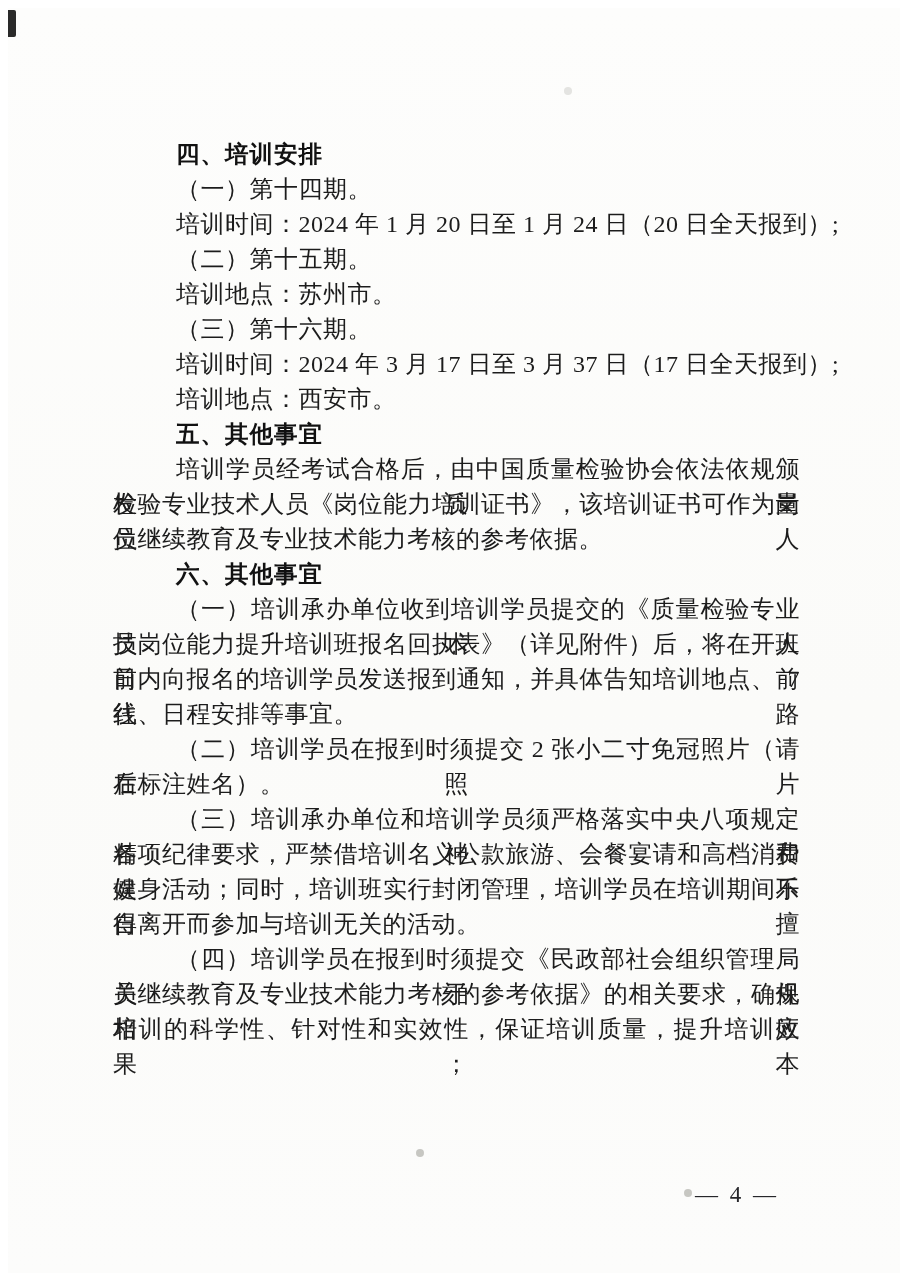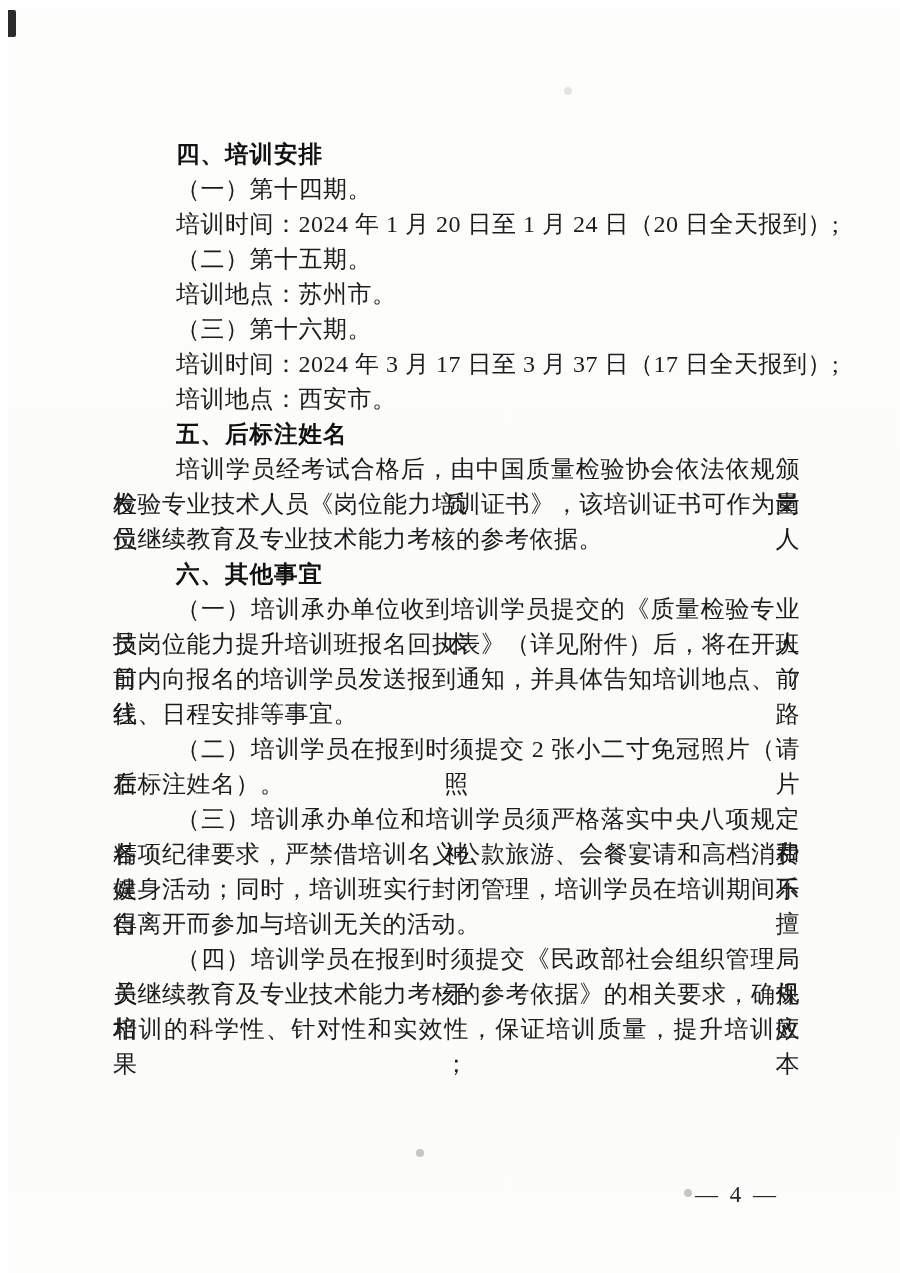--- a/index.html
+++ b/index.html
@@ -94,21 +94,21 @@
 
   <div class="doc-body" id="doc-body">
       <div class="ln h">四、培训安排</div>
       <div class="ln i">（一）第十四期。</div>
       <div class="ln i">培训时间：2024 年 1 月 20 日至 1 月 24 日（20 日全天报到）;</div>
       <div class="ln i">（二）第十五期。</div>
       <div class="ln i">培训地点：苏州市。</div>
       <div class="ln i">（三）第十六期。</div>
       <div class="ln i">培训时间：2024 年 3 月 17 日至 3 月 37 日（17 日全天报到）;</div>
       <div class="ln i">培训地点：西安市。</div>
-      <div class="ln h">五、后标注姓名</div>
+      <div class="ln h">五、其他事宜</div>
       <div class="ln ij">培训学员经考试合格后，由中国质量检验协会依法依规颁发质量</div>
       <div class="ln fj">检验专业技术人员《岗位能力培训证书》，该培训证书可作为岗位人</div>
       <div class="ln f">员继续教育及专业技术能力考核的参考依据。</div>
       <div class="ln h">六、其他事宜</div>
       <div class="ln ij">（一）培训承办单位收到培训学员提交的《质量检验专业技术人</div>
       <div class="ln fj">员岗位能力提升培训班报名回执表》（详见附件）后，将在开班前 7</div>
       <div class="ln fj">日内向报名的培训学员发送报到通知，并具体告知培训地点、前往路</div>
       <div class="ln f">线、日程安排等事宜。</div>
       <div class="ln ij">（二）培训学员在报到时须提交 2 张小二寸免冠照片（请在照片</div>
       <div class="ln f">后标注姓名）。</div>

